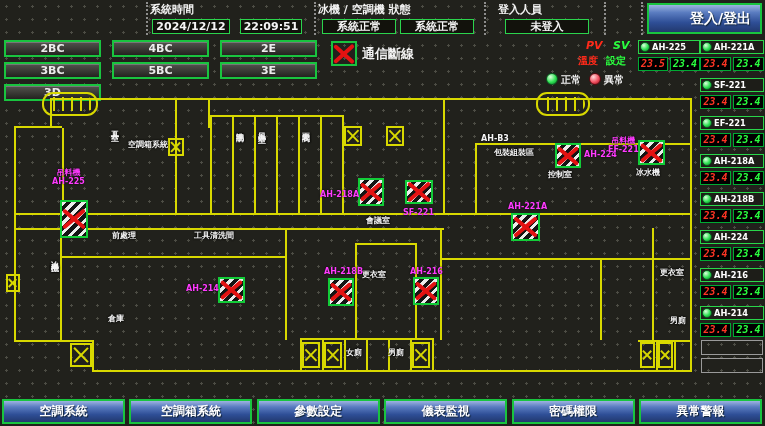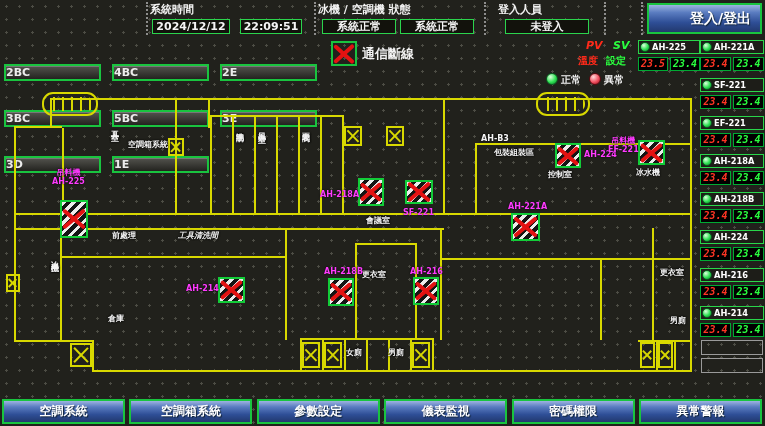--- a/index.html
+++ b/index.html
@@ -16,22 +16,22 @@
   .logo{position:absolute;left:4px;top:2px;display:flex;align-items:center;gap:4px;}
   .logo-txt .cn{color:#d01225;font:bold 14px/16px "DejaVu Sans",sans-serif;letter-spacing:2px;}
   .logo-txt .en{color:#8f1020;font:bold 7px/9px "DejaVu Sans",sans-serif;letter-spacing:3px;}
   .bluebtn{background:linear-gradient(#9db4e0 0%,#5a7cc0 28%,#2e4e96 65%,#22396e 100%);
     border:2px solid #19c43f;color:#fff;text-align:center;box-sizing:border-box;
     text-shadow:1px 1px 1px #123;}
   #login-btn{position:absolute;left:647px;top:3px;width:115px;height:31px;font:bold 14px/27px "DejaVu Sans",sans-serif;padding-left:32px;}
   
   #floor-grid{position:absolute;left:4px;top:40px;display:grid;grid-template-columns:repeat(3,97px);gap:5px 11px;}
   .fbtn{height:13px;background:linear-gradient(#53534e,#23231f);border:2px solid #19c43f;
-    color:#ececec;font:bold 11px/13px "DejaVu Sans",sans-serif;text-align:left;
-    box-shadow:inset 0 1px 0 #777;cursor:pointer;margin-top:24px;}
+    color:#ececec;font:bold 11px/13px "DejaVu Sans",sans-serif;text-align:center;
+    box-shadow:inset 0 1px 0 #777;cursor:pointer;}
   
   .commbox{position:absolute;left:331px;top:41px;width:26px;height:25px;border:2px solid #19c43f;box-sizing:border-box;}
   .commbox i,.dev i{position:absolute;left:-8%;top:calc(50% - 2px);width:116%;height:4px;background:#e41212;border-radius:2px;}
   .commbox i.a{transform:rotate(42deg);} .commbox i.b{transform:rotate(-42deg);}
   .led{width:12px;height:12px;border-radius:50%;border:1px solid #0a5a20;box-sizing:border-box;
     background:radial-gradient(circle at 35% 30%,#dcffdc,#2ee052 55%,#0b7a28);}
   .led.red{background:radial-gradient(circle at 35% 30%,#ffd8d8,#f05060 55%,#8a0b18);border-color:#5a0a10;}
   .ltxt{color:#f0f0f0;font:bold 10px/12px "DejaVu Sans",sans-serif;}
   .pvsv{position:absolute;font:bold italic 11px/12px "DejaVu Sans",sans-serif;}
   
@@ -82,21 +82,20 @@
   <div id="login-btn" class="bluebtn">登入/登出</div>
 
   <div id="floor-grid">
       <div class="fbtn">2BC</div>
       <div class="fbtn">4BC</div>
       <div class="fbtn">2E</div>
       <div class="fbtn">3BC</div>
       <div class="fbtn">5BC</div>
       <div class="fbtn">3E</div>
       <div class="fbtn">3D</div>
-      <div class="fbtn">1E</div>
     </div>
 
   <div class="commbox">
       <i class="a"></i>
       <i class="b"></i>
     </div>
   <div class="hlabel" style="left:362px;top:47px;font-size:13px">通信斷線</div>
 
   <div class="pvsv" style="left:586px;top:40px;color:#ff2a1a">PV</div>
   <div class="pvsv" style="left:613px;top:40px;color:#2aff3f">SV</div>
@@ -200,21 +199,21 @@
       <div class="room v" style="left: 110px; top: 36px;">工具室</div>
       <div class="room" style="left: 128px; top: 52px;">空調箱系統</div>
       <div class="room v" style="left: 235px; top: 38px;">洗手間</div>
       <div class="room v" style="left: 257px; top: 38px;">風淋室</div>
       <div class="room v" style="left: 301px; top: 38px;">更衣間</div>
       <div class="room" style="left: 481px; top: 46px;">AH-B3</div>
       <div class="room" style="left: 494px; top: 60px;">包裝組裝區</div>
       <div class="room" style="left: 548px; top: 82px;">控制室</div>
       <div class="room" style="left: 636px; top: 80px;">冰水機</div>
       <div class="room" style="left: 366px; top: 128px;">會議室</div>
-      <div class="room" style="left: 178px; top: 143px; font-style: italic;">工具清洗間</div>
+      <div class="room" style="left: 194px; top: 143px;">工具清洗間</div>
       <div class="room" style="left: 112px; top: 143px;">前處理</div>
       <div class="room" style="left: 362px; top: 182px;">更衣室</div>
       <div class="room" style="left: 660px; top: 180px;">更衣室</div>
       <div class="room" style="left: 108px; top: 226px;">倉庫</div>
       <div class="room v" style="left: 50px; top: 166px;">冰水主機</div>
       <div class="room" style="left: 670px; top: 228px;">男廁</div>
       <div class="room" style="left: 346px; top: 260px;">女廁</div>
       <div class="room" style="left: 388px; top: 260px;">男廁</div>
       <div class="dev" style="left: 60px; top: 112px; width: 28px; height: 38px;">
         <i class="a"></i>

